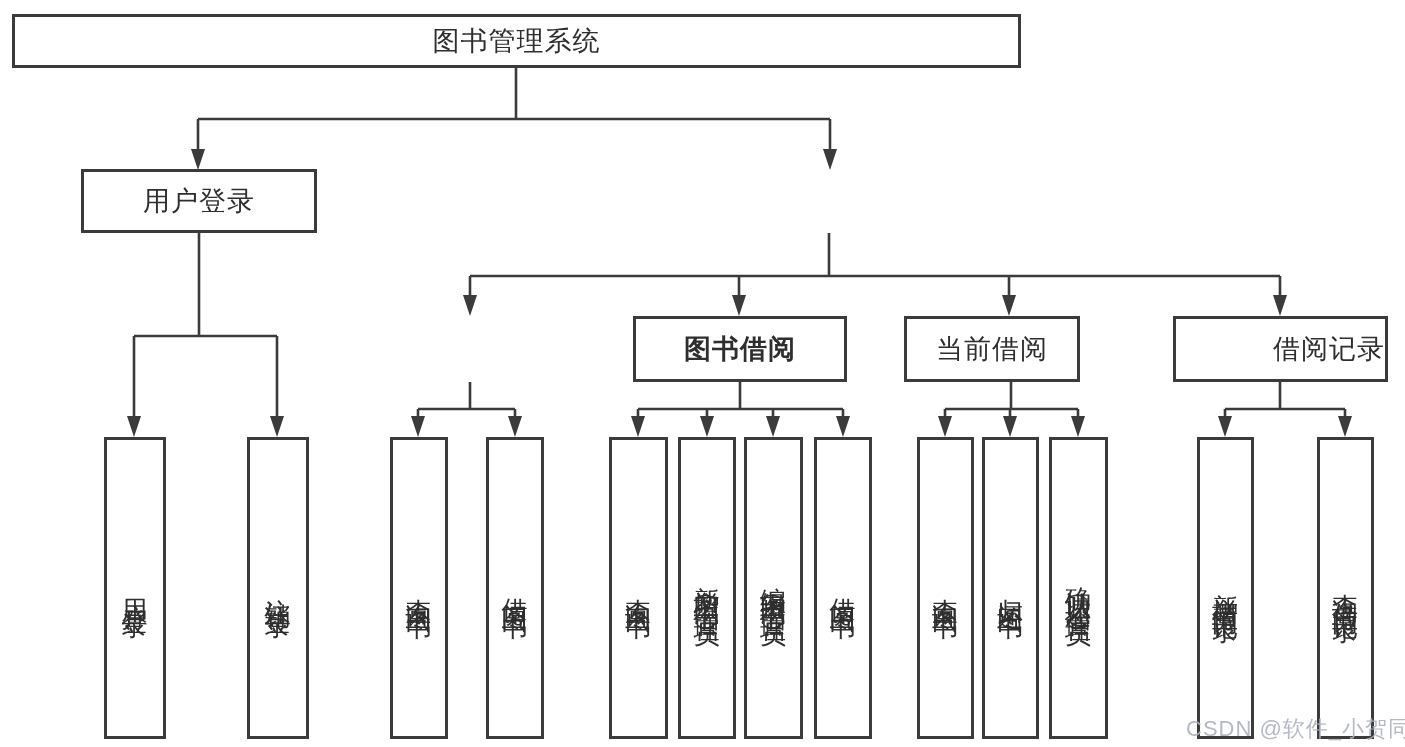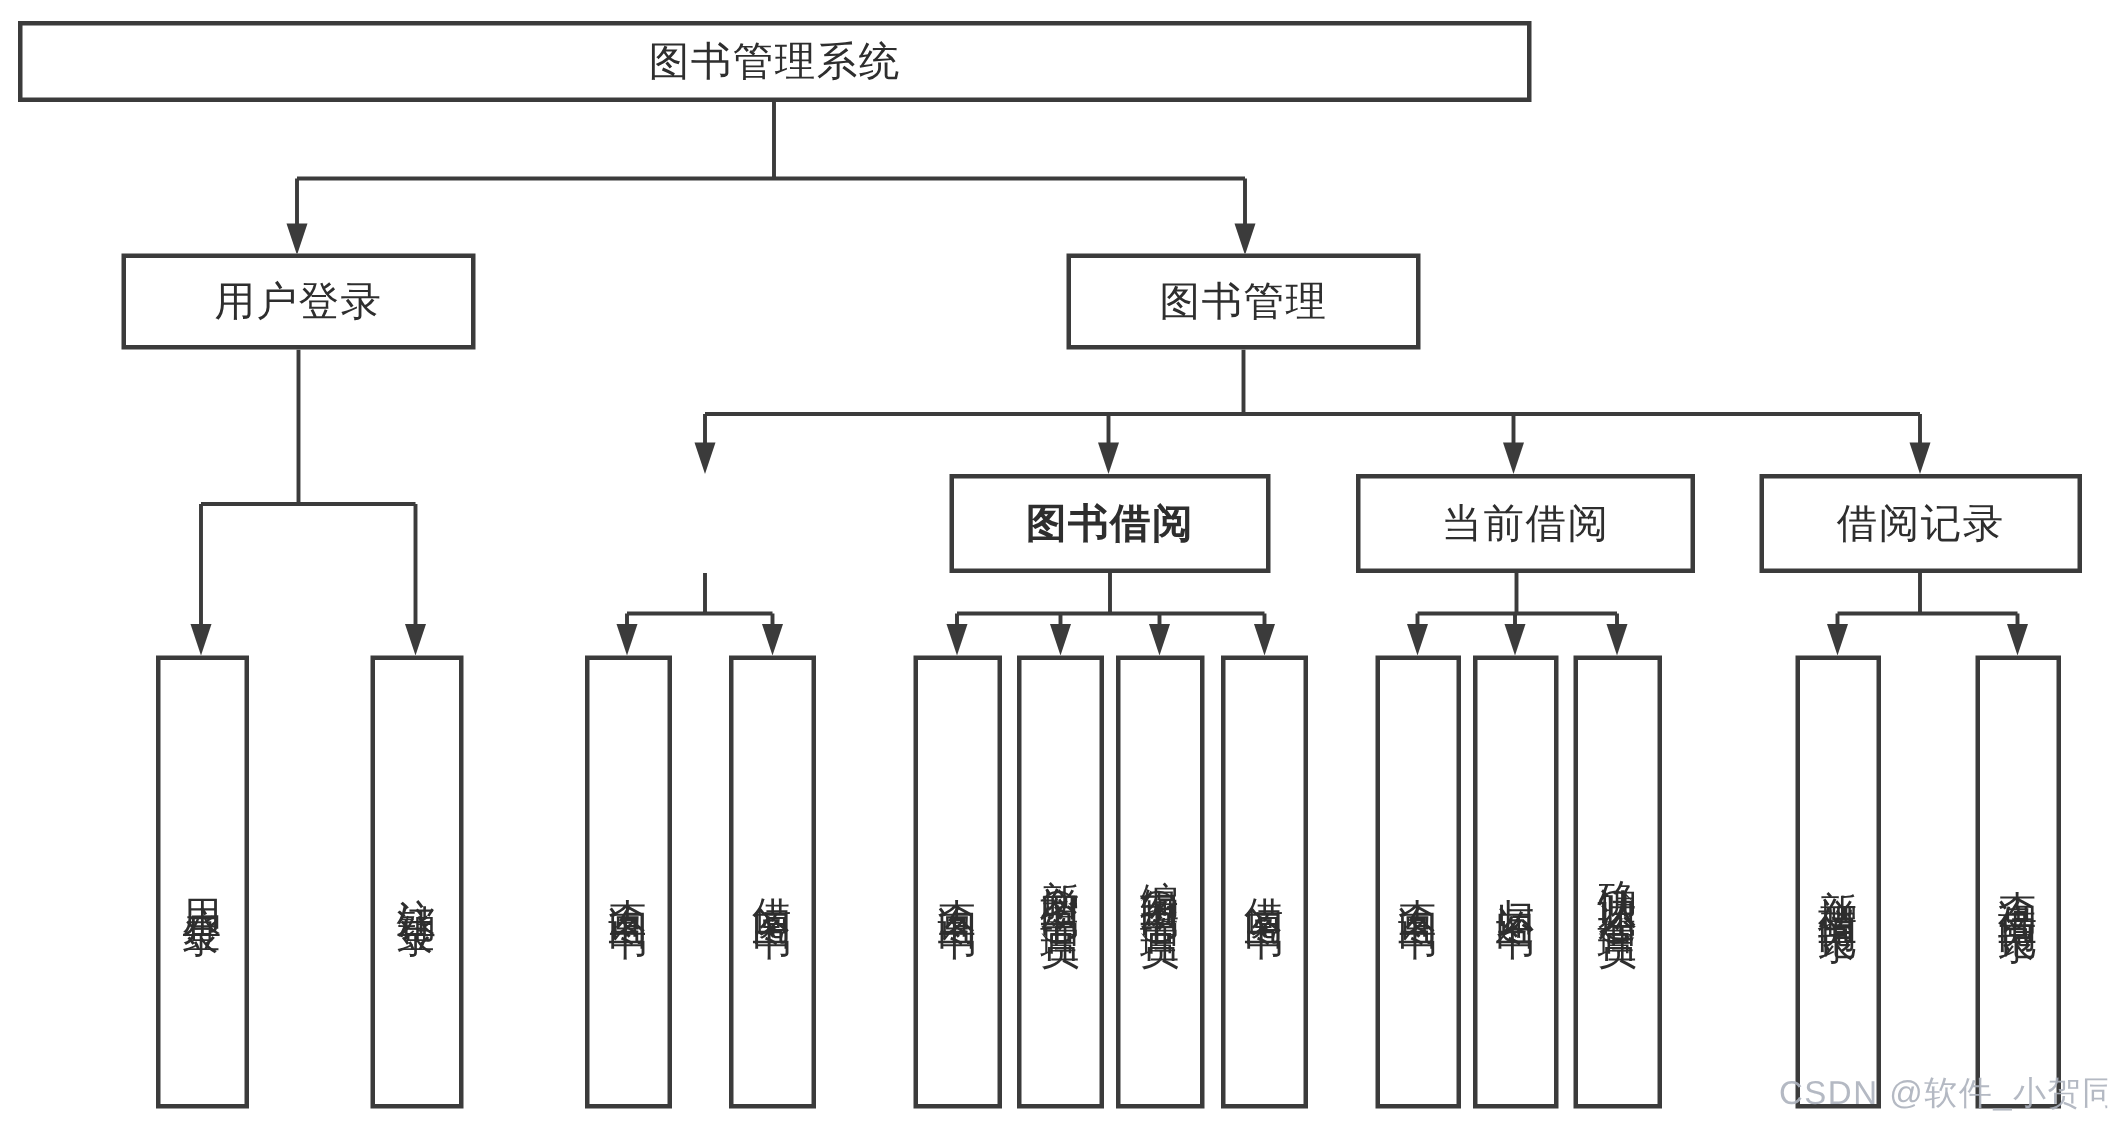--- a/index.html
+++ b/index.html
@@ -88,31 +88,28 @@
     </g>
   </svg>
 
   <div class="node" style="left:12px; top:14px; width:1009px; height:54px;">
     <span class="lbl">图书管理系统</span>
   </div>
 
   <div class="node" style="left:81px; top:169px; width:236px; height:64px;">
     <span class="lbl">用户登录</span>
   </div>
-  <div class="node" style="left:711px; top:169px; width:236px; height:64px;">
-    <span class="lbl">图书管理</span>
-  </div>
 
   <div class="node" style="left:633px; top:316px; width:214px; height:66px;font-weight:bold;">
     <span class="lbl">图书借阅</span>
   </div>
-  <div class="node" style="left:904px; top:316px; width:226px; height:66px;">
+  <div class="node" style="left:904px; top:316px; width:176px; height:66px;">
     <span class="lbl">当前借阅</span>
   </div>
-  <div class="node" style="left:1173px; top:316px; width:215px; height:66px;">
+  <div class="node" style="left:1173px; top:316px; width:215px; height:66px;justify-content:flex-end;">
     <span class="lbl">借阅记录</span>
   </div>
 
   <div class="node" style="left:104px; top:437px; width:62px; height:302px;">
     <span class="vlbl">用户登录</span>
   </div>
   <div class="node" style="left:247px; top:437px; width:62px; height:302px;">
     <span class="vlbl">注销登录</span>
   </div>
 

